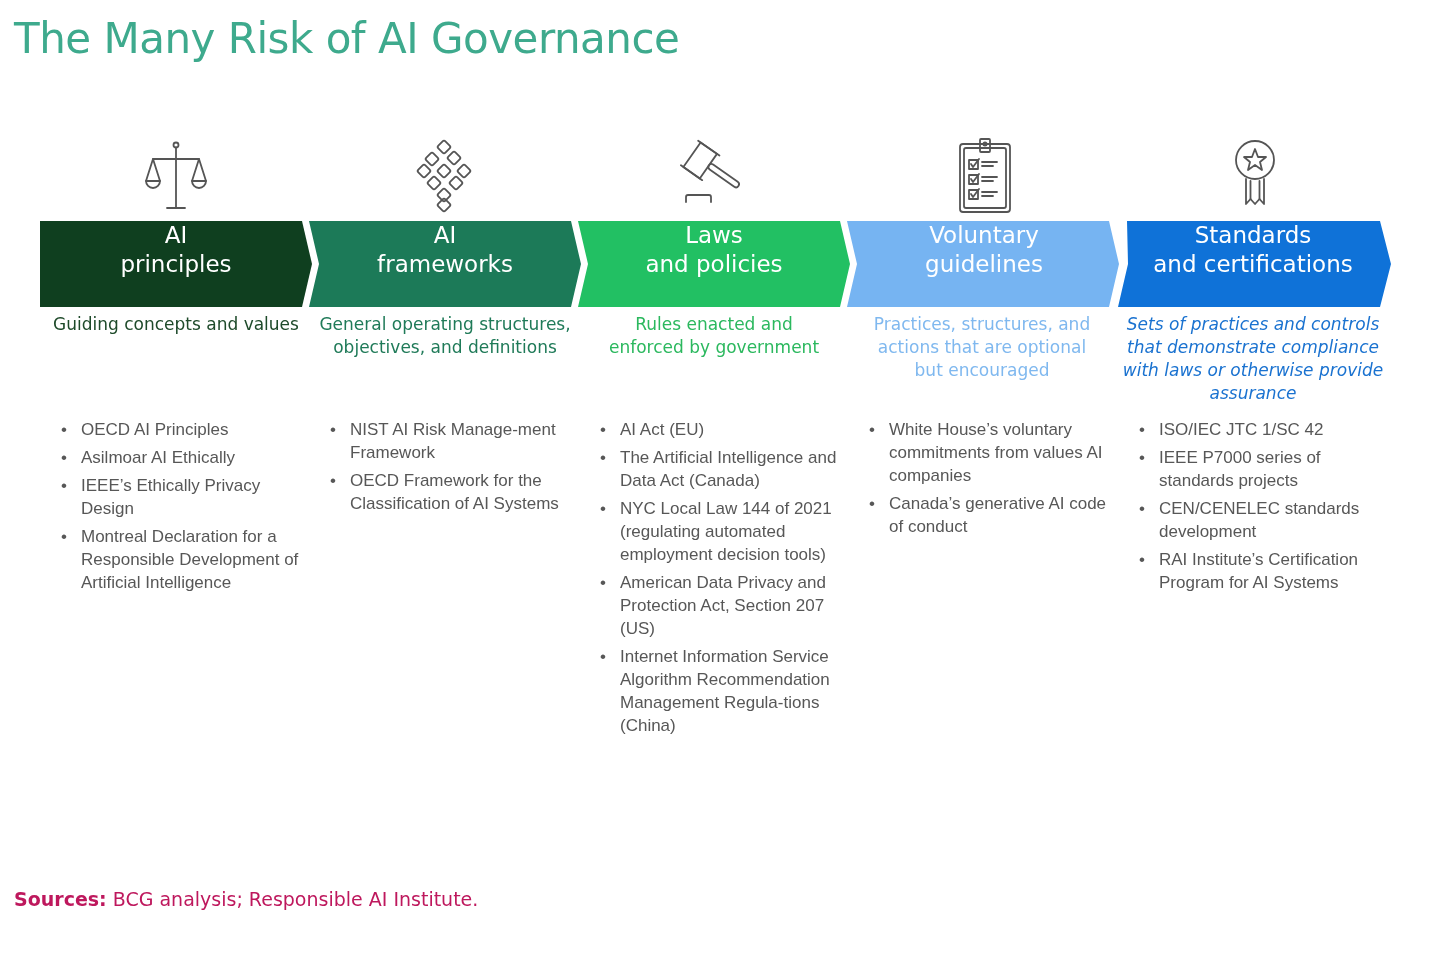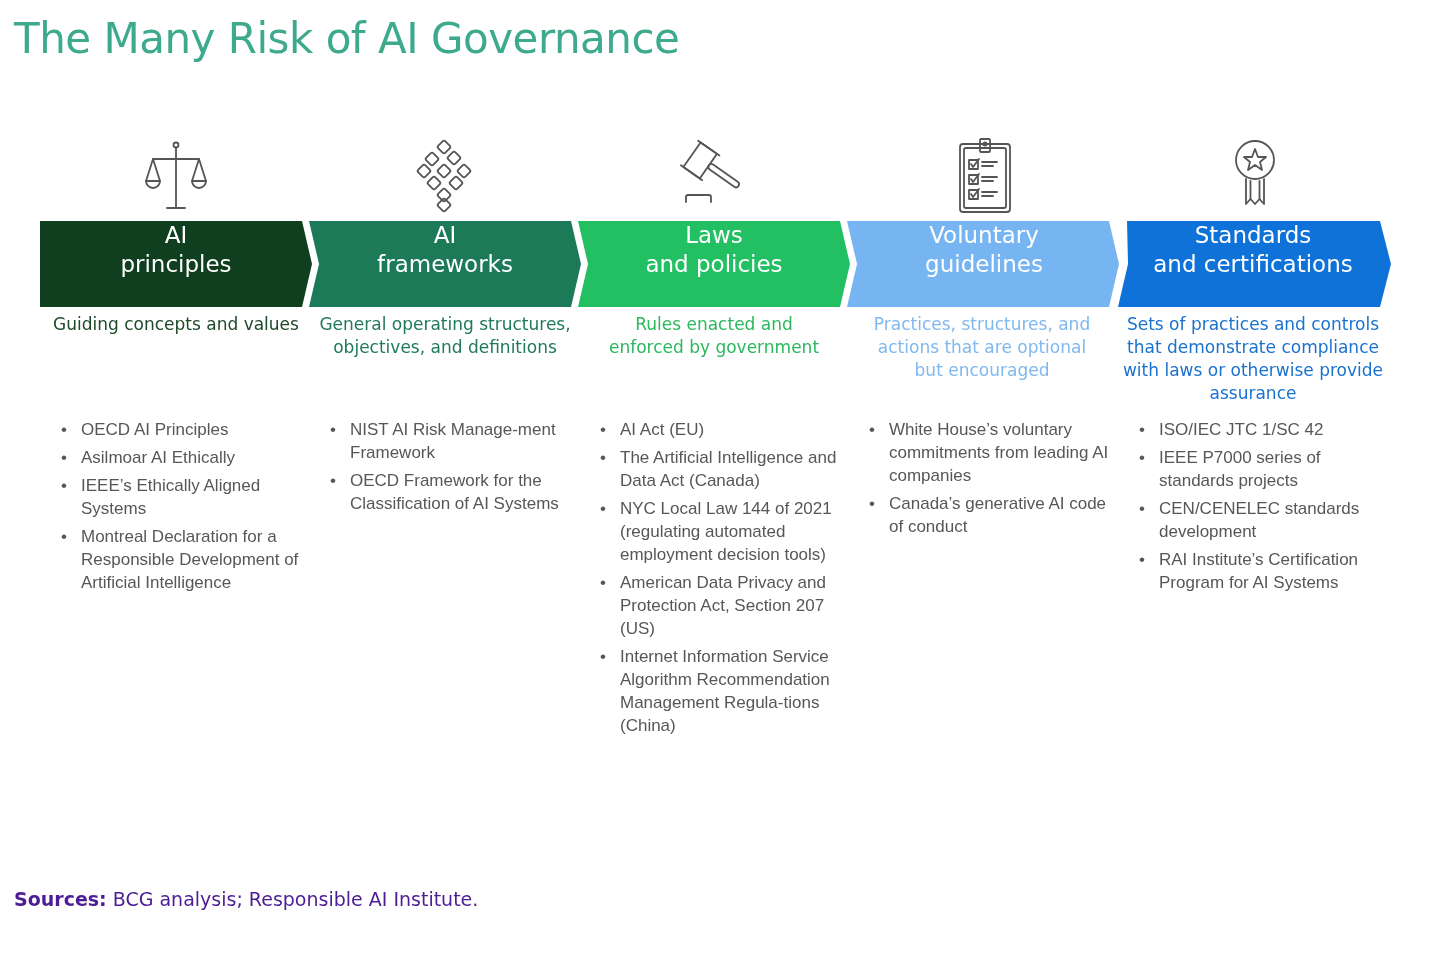--- a/index.html
+++ b/index.html
@@ -12,21 +12,21 @@
   .chevrons { position: absolute; left: 40px; top: 221px; width: 1360px; height: 86px; }
   .chev { position: absolute; top: 0; height: 86px; display: flex; align-items: flex-start; justify-content: center;
           text-align: center; color: #ffffff; font-size: 23px; line-height: 29px; font-family: "DejaVu Sans", sans-serif; }
   .chev span { display: block; }
   .desc { position: absolute; top: 313px; width: 262px; text-align: center; font-size: 17px; line-height: 23px;
           font-family: "DejaVu Sans", sans-serif; }
   .list { position: absolute; top: 418px; width: 245px; margin: 0; padding: 0; list-style: none;
           font-family: Liberation Sans, sans-serif; font-size: 17px; line-height: 23px; color: #575757; }
   .list li { position: relative; padding-left: 20px; margin-bottom: 5px; }
   .list li::before { content: "\2022"; position: absolute; left: 0; top: 0; color: #575757; }
-  .sources { position: absolute; left: 14px; top: 888px; font-size: 19px; color: #4c1d95;
+  .sources { position: absolute; left: 14px; top: 888px; font-size: 19px; color: #be185d;
              font-family: "DejaVu Sans", sans-serif; }
   .sources b { font-weight: bold; }
 </style>
 </head>
 <body>
 
 <h1 class="title">The Many Risk of AI Governance</h1>
 
 <div class="icon" style="left:136px;">
   <svg viewBox="0 0 80 80" fill="none" stroke="#555" stroke-width="1.8" stroke-linecap="round" stroke-linejoin="round">
@@ -136,41 +136,41 @@
         <span>Standards</span>
         <span>and certifications</span>
       </div>
   </div>
 </div>
 
 <div class="desc" style="left:45px;width:262px;color:#1e4a2a;">Guiding concepts and values</div>
 <div class="desc" style="left:314px;width:262px;color:#1f7a58;">General operating structures, objectives, and definitions</div>
 <div class="desc" style="left:600px;width:228px;color:#2bb85e;">Rules enacted and enforced by government</div>
 <div class="desc" style="left:872px;width:220px;color:#7fb8ef;">Practices, structures, and actions that are optional but encouraged</div>
-<div class="desc" style="left:1122px;width:262px;color:#1a72d0;">Sets of practices and controls that demonstrate compliance with laws or otherwise provide assurance</div>
+<div class="desc" style="left:1122px;width:262px;color:#1a72d0;font-style:italic;">Sets of practices and controls that demonstrate compliance with laws or otherwise provide assurance</div>
 
 <ul class="list" style="left:61px;width:240px;">
   <li>OECD AI Principles</li>
   <li>Asilmoar AI Ethically</li>
-  <li>IEEE’s Ethically Aligned Systems</li>
+  <li>IEEE’s Ethically Privacy Design</li>
   <li>Montreal Declaration for a Responsible Development of Artificial Intelligence</li>
 </ul>
 <ul class="list" style="left:330px;width:245px;">
   <li>NIST AI Risk Manage-ment Framework</li>
   <li>OECD Framework for the Classification of AI Systems</li>
 </ul>
 <ul class="list" style="left:600px;width:240px;">
   <li>AI Act (EU)</li>
   <li>The Artificial Intelligence and Data Act (Canada)</li>
   <li>NYC Local Law 144 of 2021 (regulating automated employment decision tools)</li>
   <li>American Data Privacy and Protection Act, Section 207 (US)</li>
   <li>Internet Information Service Algorithm Recommendation Management Regula-tions (China)</li>
 </ul>
 <ul class="list" style="left:869px;width:240px;">
-  <li>White House’s voluntary commitments from leading AI companies</li>
+  <li>White House’s voluntary commitments from values AI companies</li>
   <li>Canada’s generative AI code of conduct</li>
 </ul>
 <ul class="list" style="left:1139px;width:245px;">
   <li>ISO/IEC JTC 1/SC 42</li>
   <li>IEEE P7000 series of standards projects</li>
   <li>CEN/CENELEC standards development</li>
   <li>RAI Institute’s Certification Program for AI Systems</li>
 </ul>
 
 <div class="sources"><b>Sources:</b><span> BCG analysis; Responsible AI Institute.</span></div>

